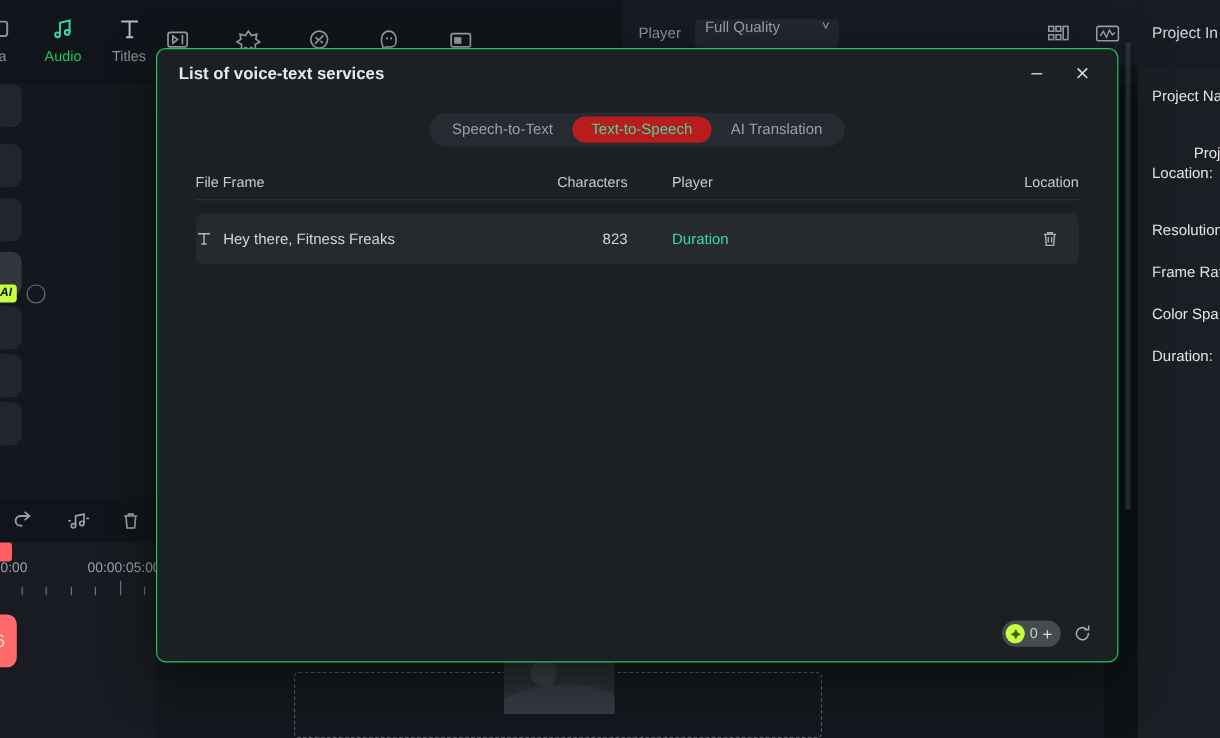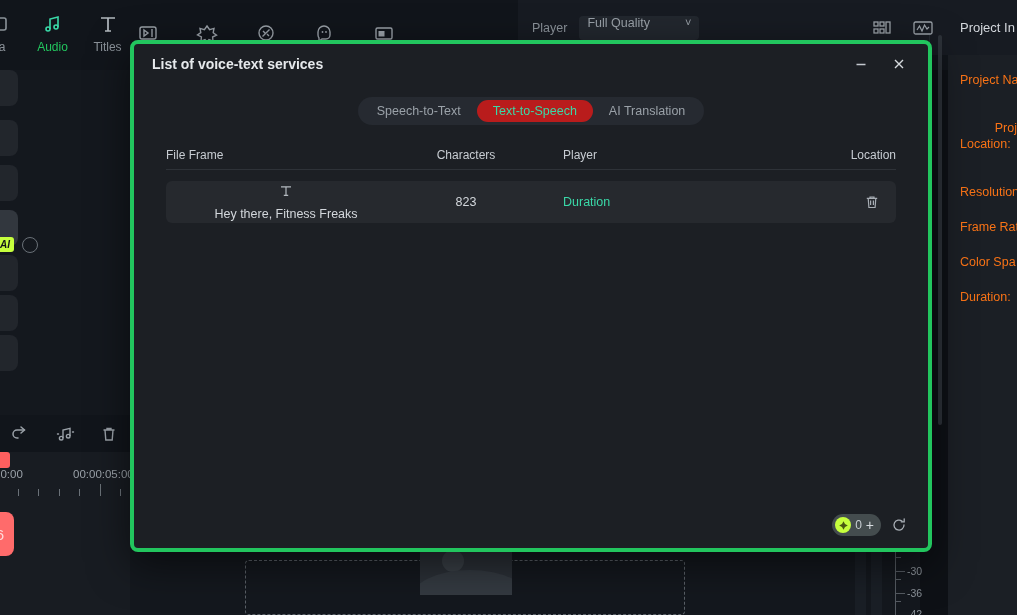--- a/index.html
+++ b/index.html
@@ -121,38 +121,38 @@
   
   .right-panel {
     position: absolute; left: 948px; top: 0; width: 69px; height: 615px;
     background: #1b1f25;
   }
   .rp-header {
     height: 55px; background: #171b22; display: flex; align-items: center;
     padding-left: 12px; color: #d3d7dc; font-size: 13px;
   }
   .rp-rows { padding: 17px 0 0 12px; }
-  .rp-row { color: #f97316; font-size: 12.5px; margin-bottom: 19px; line-height: 16px; white-space: nowrap; }
+  .rp-row { color: #e5e5e5; font-size: 12.5px; margin-bottom: 19px; line-height: 16px; white-space: nowrap; }
   .rp-scroll {
     position: absolute; left: 938px; top: 35px; width: 4px; height: 390px;
     background: #2d3239; border-radius: 2px;
   }
   .rp-divider { position: absolute; left: 929px; top: 35px; width: 1px; height: 390px; background: #232830; }
 
   
   .left-panel-bg {
     position: absolute; left: 0; top: 70px; width: 518px; height: 345px;
     background: #14181e;
   }
 
   
   .modal {
     position: absolute; left: 130px; top: 40px; width: 802px; height: 512px;
     background: #1c1f24;
-    border: 4px solid #22c55e;
+    border: 1px solid #22c55e;
     border-radius: 8px;
     box-shadow: 0 12px 40px rgba(0,0,0,0.55);
     overflow: hidden;
   }
   .modal-title-bar {
     height: 40px; display: flex; align-items: center; padding: 0 10px 0 18px;
   }
   .modal-title { color: #e6e9ec; font-size: 14px; font-weight: bold; }
   .modal-win-btns { margin-left: auto; display: flex; }
   .win-btn {
@@ -169,30 +169,30 @@
     height: 22px; padding: 0 16px; display: flex; align-items: center; justify-content: center;
     border-radius: 13px; font-size: 12.5px; color: #9aa1a8; cursor: pointer; white-space: nowrap;
   }
   .tab.active { background: #b91c1c; color: #3ad9a8; }
 
   .table-head {
     margin: 21px 32px 0 32px; height: 24px; display: flex; align-items: center;
     border-bottom: 1px solid #2e3238; color: #c7ccd2; font-size: 12px; padding-bottom: 6px;
   }
   .col-file { width: 240px; }
-  .col-chars { width: 120px; text-align: center; }
+  .col-chars { width: 120px; text-align: right; }
   .col-status { width: 230px; padding-left: 37px; }
   .col-op { flex: 1; text-align: right; }
 
   .table-body { margin: 11px 32px 0 32px; }
   .row {
     height: 42px; background: #26292e; border-radius: 6px;
     display: flex; align-items: center; color: #d3d7dc; font-size: 12.5px;
   }
-  .row .col-file { display: flex; align-items: center; gap: 9px; padding-left: 0; flex-direction: column; }
+  .row .col-file { display: flex; align-items: center; gap: 9px; padding-left: 0; }
   .row .file-ico { color: #b3b9bf; display: flex; align-items: center; }
   .row .col-status { color: #3ad9a8; }
   .row .col-op { display: flex; justify-content: flex-end; padding-right: 12px; }
   .trash-btn { width: 24px; height: 24px; display: flex; align-items: center; justify-content: center; color: #a7adb4; cursor: pointer; border-radius: 4px; }
 
   .modal-footer {
     position: absolute; right: 20px; bottom: 12px;
     display: flex; align-items: center; gap: 9px;
   }
   .credits-pill {
@@ -359,36 +359,20 @@
     </div>
 
     <div class="preview-pane">
       <div class="drop-zone"></div>
       <div class="img-placeholder">
         <span class="dot"></span>
         <span class="hill"></span>
       </div>
     </div>
 
-    <div class="audio-meter">
-      <div class="meter-col" style="left:0px;"></div>
-      <div class="meter-col" style="left:16px;"></div>
-      <div class="meter-scale">
-        <div class="meter-axis"></div>
-        <span class="meter-tick" style="top:4px;"></span>
-        <span class="meter-tick" style="top:12px;"></span>
-        <span class="meter-tick" style="top:26px;width:9px;"></span>
-        <span class="meter-tick" style="top:34px;"></span>
-        <span class="meter-tick" style="top:48px;width:9px;"></span>
-        <span class="meter-tick" style="top:56px;"></span>
-        <span class="ms-label" style="top:20px;">-30</span>
-        <span class="ms-label" style="top:42px;">-36</span>
-        <span class="ms-label" style="top:63px;">-42</span>
-      </div>
-    </div>
 
     <div class="rp-divider"></div>
     <div class="rp-scroll"></div>
     <div class="right-panel">
       <div class="rp-header">Project In</div>
       <div class="rp-rows">
         <div class="rp-row" style="margin-bottom:16px;">
           <span>Project Na</span>
         </div>
         <div class="rp-row" style="white-space:pre;margin-bottom:16px;">

